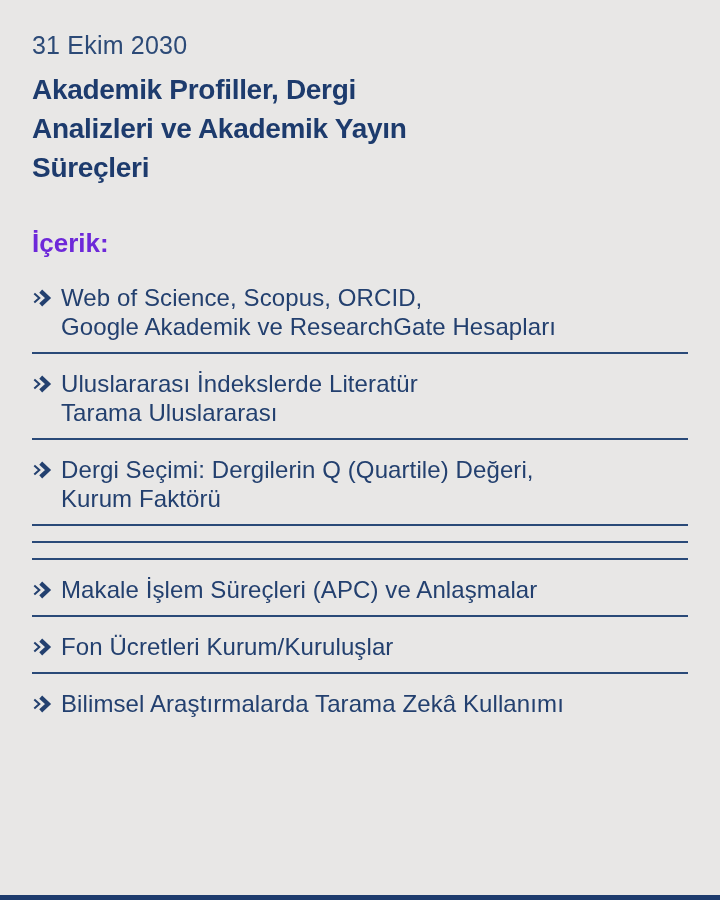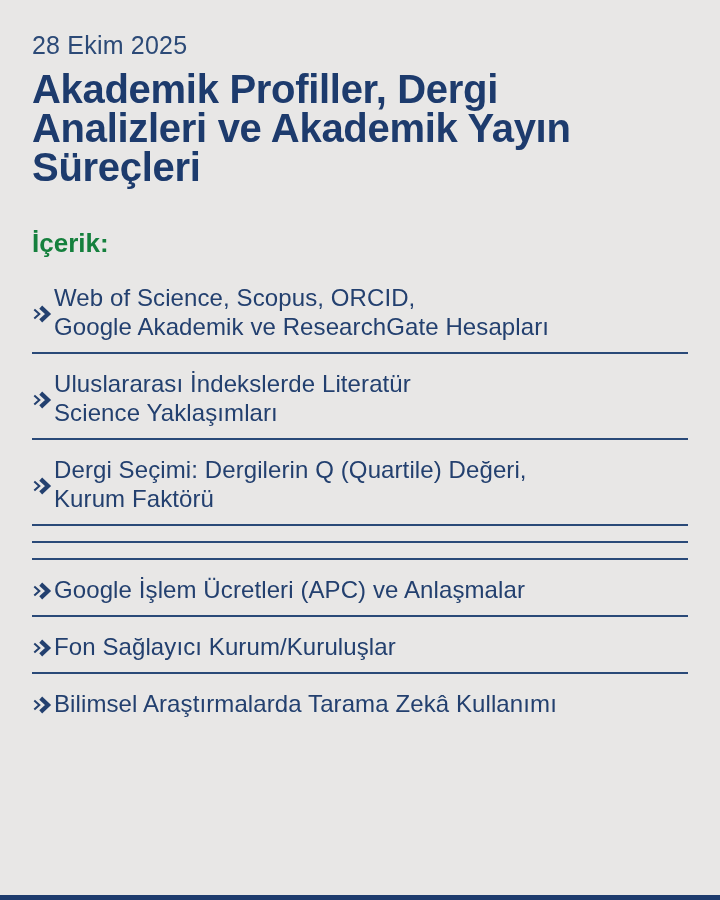--- a/index.html
+++ b/index.html
@@ -16,38 +16,39 @@
   }
   .date {
     font-size: 25px;
     font-weight: 400;
     color: #2c4a77;
     letter-spacing: 0.2px;
     line-height: 30px;
   }
   .title {
     margin-top: 10px;
-    font-size: 40px;
+    font-size: 28px;
     font-weight: 800;
     color: #1d3b6d;
     line-height: 39px;
     letter-spacing: -0.3px;
     white-space: pre-line;
   }
   .contents-heading {
     margin-top: 40px;
     font-size: 26px;
     font-weight: 600;
-    color: #15803d;
+    color: #6d28d9;
     line-height: 32px;
   }
   .list { margin-top: 24px; }
   .item {
     display: flex;
-    align-items: center;
+    align-items: flex-start;
+    gap: 7px;
   }
   .item .icon {
     flex: 0 0 auto;
     width: 22px;
     height: 24px;
     margin-top: 3px;
   }
   .item .text {
     font-size: 24px;
     font-weight: 500;
@@ -69,21 +70,21 @@
     width: 100%;
     height: 5px;
     background: #1d3b6d;
   }
 </style>
 </head>
 <body>
 
 <div class="page">
 
-  <div class="date">28 Ekim 2025</div>
+  <div class="date">31 Ekim 2030</div>
 
   <h1 class="title">Akademik Profiller, Dergi
 Analizleri ve Akademik Yayın
 Süreçleri</h1>
 
   <div class="contents-heading">İçerik:</div>
 
   <div class="list">
 
     <div class="item">
@@ -95,21 +96,21 @@
 Google Akademik ve ResearchGate Hesapları</span>
     </div>
     <hr class="divider">
 
     <div class="item">
       <svg class="icon" viewBox="0 0 24 26" fill="none">
         <path d="M2.5 8 L8 13 L2.5 18" stroke="#23406f" stroke-width="2.2"></path>
         <path d="M9.5 5.5 L17.5 13 L9.5 20.5" stroke="#23406f" stroke-width="4.6"></path>
       </svg>
       <span class="text">Uluslararası İndekslerde Literatür
-Science Yaklaşımları</span>
+Tarama Uluslararası</span>
     </div>
     <hr class="divider">
 
     <div class="item">
       <svg class="icon" viewBox="0 0 24 26" fill="none">
         <path d="M2.5 8 L8 13 L2.5 18" stroke="#23406f" stroke-width="2.2"></path>
         <path d="M9.5 5.5 L17.5 13 L9.5 20.5" stroke="#23406f" stroke-width="4.6"></path>
       </svg>
       <span class="text">Dergi Seçimi: Dergilerin Q (Quartile) Değeri,
 Kurum Faktörü</span>
@@ -118,30 +119,30 @@
 
     <hr class="divider">
 
     <hr class="divider">
 
     <div class="item">
       <svg class="icon" viewBox="0 0 24 26" fill="none">
         <path d="M2.5 8 L8 13 L2.5 18" stroke="#23406f" stroke-width="2.2"></path>
         <path d="M9.5 5.5 L17.5 13 L9.5 20.5" stroke="#23406f" stroke-width="4.6"></path>
       </svg>
-      <span class="text">Google İşlem Ücretleri (APC) ve Anlaşmalar</span>
+      <span class="text">Makale İşlem Süreçleri (APC) ve Anlaşmalar</span>
     </div>
     <hr class="divider">
 
     <div class="item">
       <svg class="icon" viewBox="0 0 24 26" fill="none">
         <path d="M2.5 8 L8 13 L2.5 18" stroke="#23406f" stroke-width="2.2"></path>
         <path d="M9.5 5.5 L17.5 13 L9.5 20.5" stroke="#23406f" stroke-width="4.6"></path>
       </svg>
-      <span class="text">Fon Sağlayıcı Kurum/Kuruluşlar</span>
+      <span class="text">Fon Ücretleri Kurum/Kuruluşlar</span>
     </div>
     <hr class="divider">
 
     <div class="item">
       <svg class="icon" viewBox="0 0 24 26" fill="none">
         <path d="M2.5 8 L8 13 L2.5 18" stroke="#23406f" stroke-width="2.2"></path>
         <path d="M9.5 5.5 L17.5 13 L9.5 20.5" stroke="#23406f" stroke-width="4.6"></path>
       </svg>
       <span class="text">Bilimsel Araştırmalarda Tarama Zekâ Kullanımı</span>
     </div>

